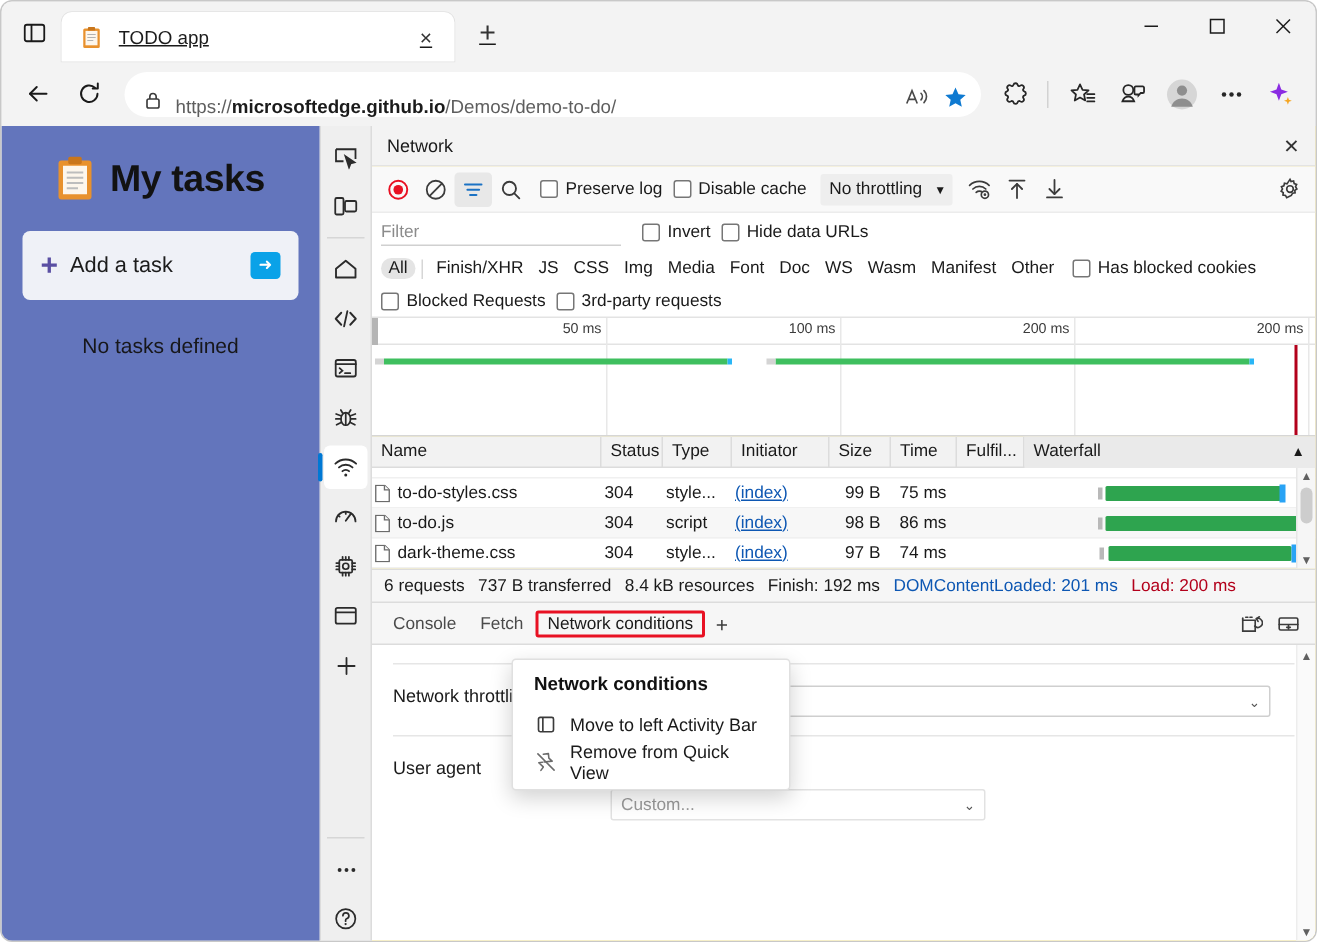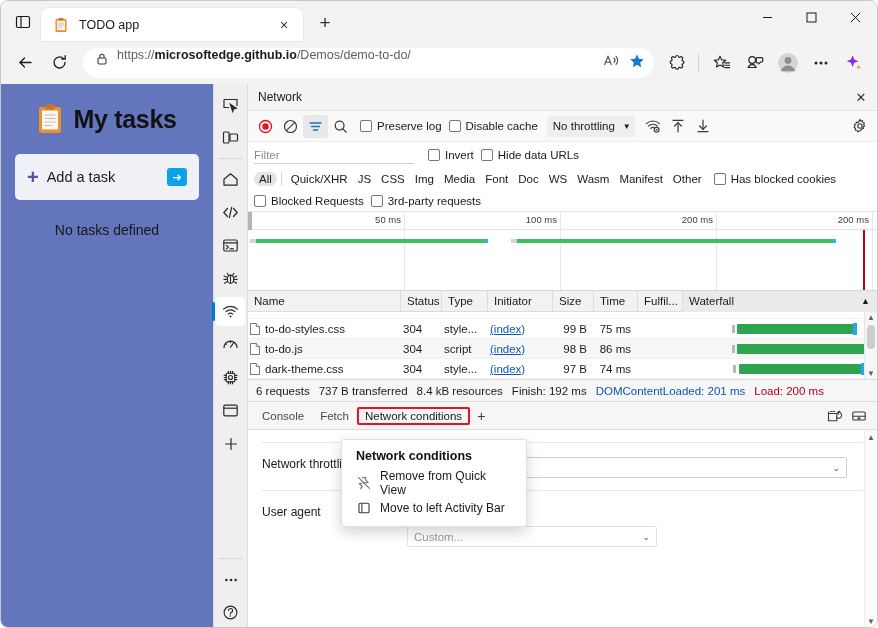--- a/index.html
+++ b/index.html
@@ -14,21 +14,21 @@
   #window {
     position:relative; width:878px; height:628px;
     background:#f3f3f3;
     border:1px solid #c8c8c8;
     border-radius:8px;
     overflow:hidden;
   }
   
   #tabstrip {
     height:40px; display:flex; align-items:flex-end;
-    padding-left:8px; background:#f3f3f3;
+    padding-left:8px; background:#f3f3f3;text-decoration:underline;
   }
   #sidebar-toggle {
     width:28px; height:28px; margin-bottom:5px;
     display:flex; align-items:center; justify-content:center;
     border-radius:4px; cursor:pointer;
   }
   .tab {
     height:33px; width:262px; background:#ffffff;
     border-radius:7px 7px 0 0;
     display:flex; align-items:center; padding:0 8px 0 12px;
@@ -62,21 +62,21 @@
     height:43px; display:flex; align-items:center;
     padding:0 8px; background:#f3f3f3;
   }
   .navbtn {
     width:32px; height:32px; border-radius:16px;
     display:flex; align-items:center; justify-content:center;
     cursor:pointer; color:#1a1a1a; margin-right:2px;
   }
   #omnibox {
     flex:1; height:30px; background:#fff; border-radius:16px;
-    display:flex; align-items:flex-start; padding:0 4px 0 8px;
+    display:flex; align-items:flex-end; padding:0 4px 0 8px;
     margin:12px 6px; min-width:0;
   }
   #lock-icon { width:22px; height:22px; display:flex; align-items:center; justify-content:center; }
   #url-text {
     flex:1; font-size:12.5px; margin-left:4px; white-space:nowrap;
     overflow:hidden; color:#5e5e5e; min-width:0;
   }
   #url-text .host { color:#1b1b1b; font-weight:600; }
   .omni-icon {
     width:26px; height:26px; border-radius:13px; display:flex;
@@ -693,21 +693,21 @@
         </div>
         <div class="chk-wrap">
           <span class="chkbox"></span>
           <span>Hide data URLs</span>
         </div>
       </div>
 
       <div id="type-row">
         <span class="tfilter sel">All</span>
         <span id="type-sep"></span>
-        <span class="tfilter">Quick/XHR</span>
+        <span class="tfilter">Finish/XHR</span>
         <span class="tfilter">JS</span>
         <span class="tfilter">CSS</span>
         <span class="tfilter">Img</span>
         <span class="tfilter">Media</span>
         <span class="tfilter">Font</span>
         <span class="tfilter">Doc</span>
         <span class="tfilter">WS</span>
         <span class="tfilter">Wasm</span>
         <span class="tfilter">Manifest</span>
         <span class="tfilter">Other</span>
@@ -906,36 +906,36 @@
           <div id="drawer-scroll">
             <span class="sb-arrow">▲</span>
             <span class="sb-arrow">▼</span>
           </div>
         </div>
 
         <div id="ctx-menu">
           <div id="ctx-title">Network conditions</div>
           <div class="ctx-item">
             <span class="ctx-ico">
+              <svg width="14" height="14" viewBox="0 0 14 14" fill="none" stroke="#3b3b3b" stroke-width="1.1">
+                <rect x="2" y="2.2" width="10" height="9.6" rx="1.1"></rect>
+                  <line x1="4.9" y1="2.2" x2="4.9" y2="11.8"></line>
+              </svg>
+            </span>
+            <span>Move to left Activity Bar</span>
+          </div>
+          <div class="ctx-item">
+            <span class="ctx-ico">
               <svg width="14" height="14" viewBox="0 0 14 14" fill="none" stroke="#6b6b6b" stroke-width="1.05" stroke-linecap="round" stroke-linejoin="round">
                 <path d="M5.2 1.8 8.6 1.4l.3 3 2.2 2-5.4.6"></path>
                   <path d="M4.6 7.2 2.2 7.5l2.8 2.6"></path>
                 <line x1="5.2" y1="10.4" x2="3.6" y2="12.6"></line>
                 <line x1="1.6" y1="1.6" x2="12.4" y2="12.4"></line>
               </svg>
             </span>
             <span>Remove from Quick View</span>
           </div>
-          <div class="ctx-item">
-            <span class="ctx-ico">
-              <svg width="14" height="14" viewBox="0 0 14 14" fill="none" stroke="#3b3b3b" stroke-width="1.1">
-                <rect x="2" y="2.2" width="10" height="9.6" rx="1.1"></rect>
-                  <line x1="4.9" y1="2.2" x2="4.9" y2="11.8"></line>
-              </svg>
-            </span>
-            <span>Move to left Activity Bar</span>
-          </div>
         </div>
 
       </div>
     </div>
   </div>
 </div>
 
 </body></html>

